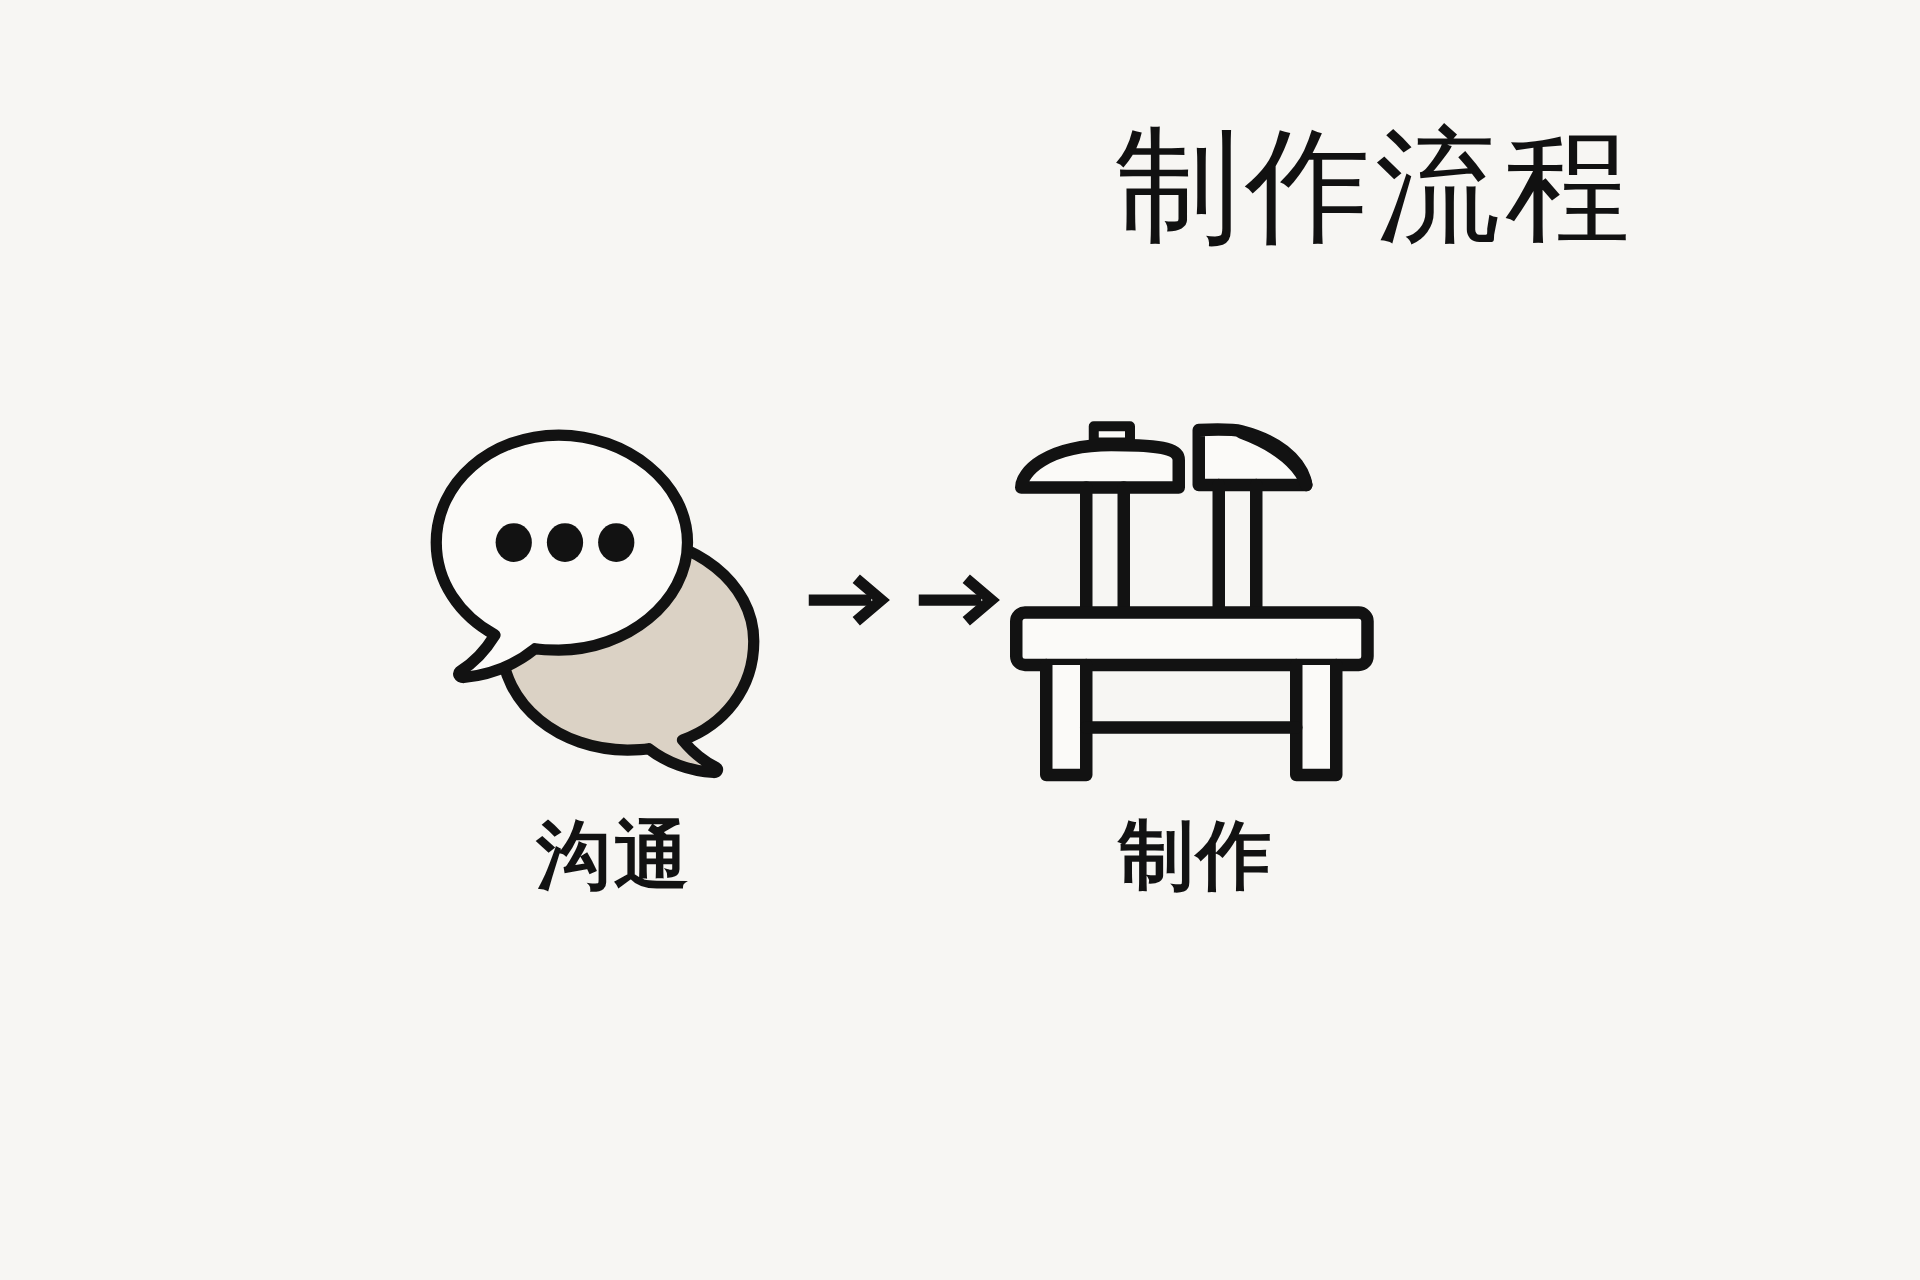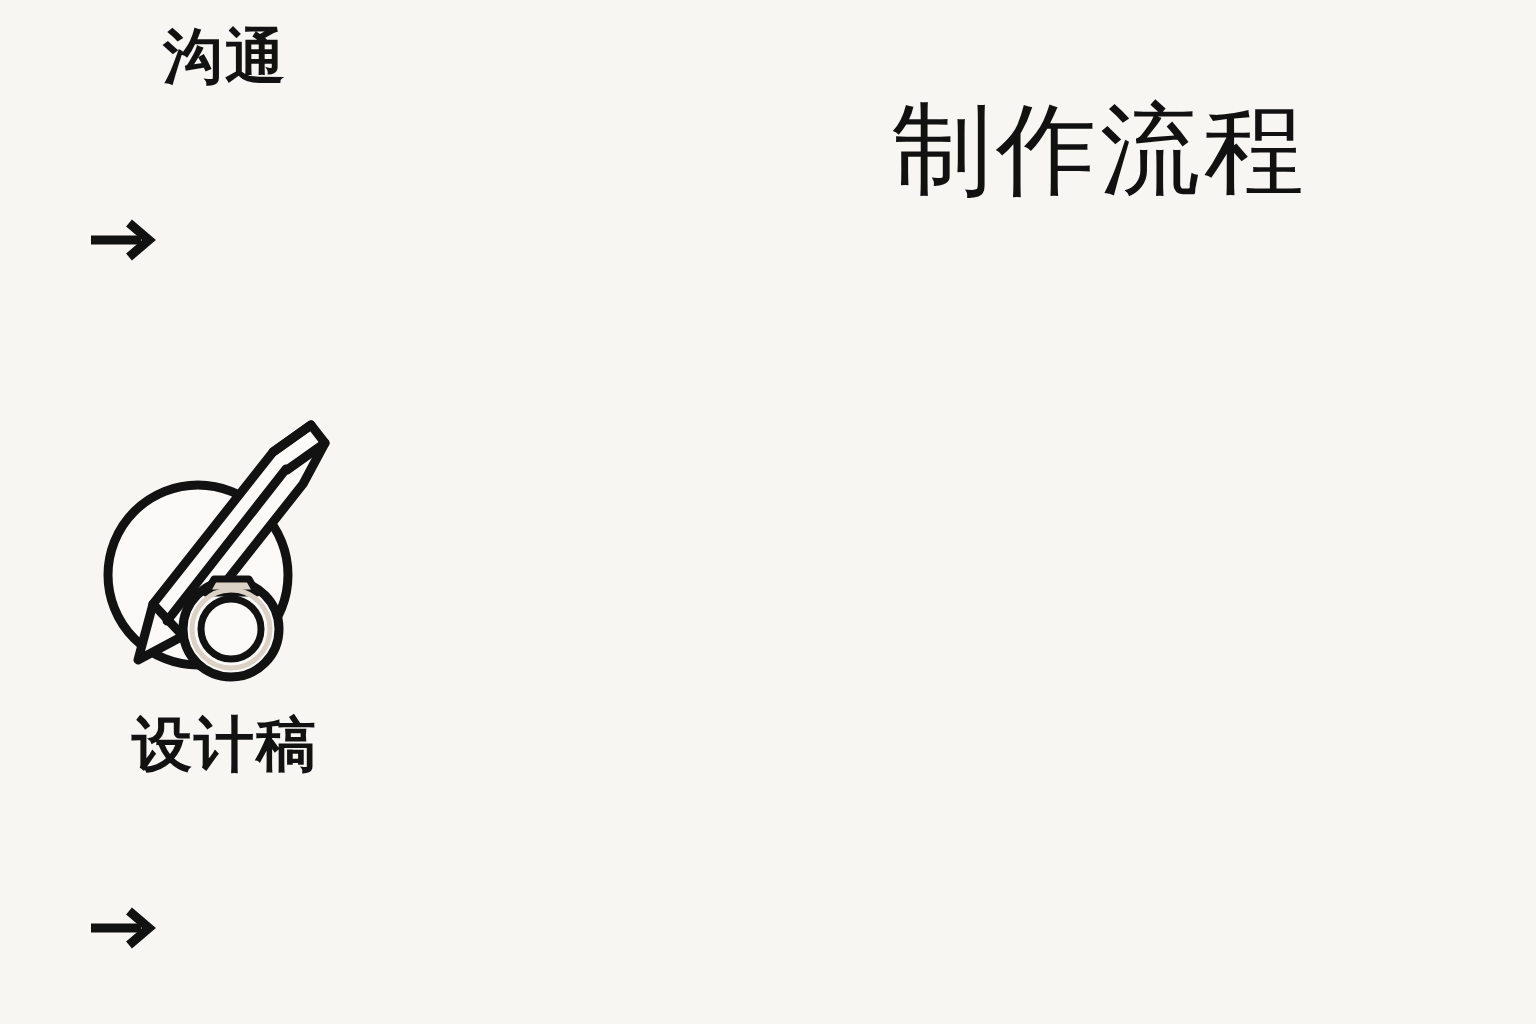--- a/index.html
+++ b/index.html
@@ -32,21 +32,21 @@
     letter-spacing: 4px;
     white-space: nowrap;
   }
   #flow {
     position: absolute;
     top: 330px;
     left: 80px;
     width: 1376px;
     height: 420px;
     display: flex;
-    flex-direction: column;
+    flex-direction: row;
     align-items: flex-start;
     justify-content: center;
   }
   .step {
     width: 290px;
     display: flex;
     flex-direction: column;
     align-items: center;
   }
   .step-icon {
@@ -119,53 +119,53 @@
       <div class="step-label">沟通</div>
     </div>
 
     <div class="arrow">
       <svg width="70" height="46" viewBox="0 0 70 46" fill="none" stroke="#121212" stroke-width="9" stroke-linecap="butt" stroke-linejoin="miter">
         <line x1="2" y1="23" x2="52" y2="23"></line>
         <polyline points="40,6 60,23 40,40"></polyline>
       </svg>
     </div>
 
-    <div class="step">
-      <div class="step-icon">
-        <svg width="300" height="300" viewBox="0 0 300 300" fill="none" stroke="#121212" stroke-width="9" stroke-linejoin="round" stroke-linecap="round">
-
-          <circle cx="123" cy="185" r="90" fill="#FBFAF8" stroke="#121212"></circle>
-
-          <path d="M63 270 L78 214 L198 62 L236 35 L250 53 L228 94 L108 246 Z" fill="#FBFAF8" stroke="#121212"></path>
-
-          <path d="M78 214 L108 246" stroke="#121212"></path>
-
-          <path d="M92 231 L211 79" stroke="#121212"></path>
-
-          <path d="M198 62 L236 35" stroke="#121212"></path>
-          <path d="M212 80 L250 53" stroke="#121212"></path>
-
-          <circle cx="156" cy="239" r="48" fill="#FBFAF8" stroke="#121212"></circle>
-          <circle cx="156" cy="239" r="30" fill="#FBFAF8" stroke="#121212" stroke-width="7"></circle>
-
-          <path d="M131 203 L139 189 L174 189 L182 203 Z" fill="#DBD2C5" stroke="#121212" stroke-width="7"></path>
-
-          <circle cx="156" cy="239" r="39" fill="none" stroke="#DBD2C5" stroke-width="5"></circle>
-        </svg>
-      </div>
-      <div class="step-label">设计稿</div>
-    </div>
 
     <div class="arrow">
       <svg width="70" height="46" viewBox="0 0 70 46" fill="none" stroke="#121212" stroke-width="9" stroke-linecap="butt" stroke-linejoin="miter">
         <line x1="2" y1="23" x2="52" y2="23"></line>
         <polyline points="40,6 60,23 40,40"></polyline>
       </svg>
     </div>
 
+    <div class="step">
+      <div class="step-icon">
+        <svg width="300" height="300" viewBox="0 0 300 300" fill="none" stroke="#121212" stroke-width="10" stroke-linejoin="round" stroke-linecap="round">
+
+          <path d="M68 11 L97 11 L97 24 L68 24 Z" fill="#FBFAF8" stroke="#121212" stroke-width="8"></path>
+
+          <path d="M10 60 C10 48 30 26 82 26 C128 26 136 30 136 38 L136 60 L10 60 Z" fill="#FBFAF8" stroke="#121212"></path>
+
+          <path d="M62 60 L62 160 M92 60 L92 160" stroke="#121212"></path>
+
+          <path d="M152 14 L152 58 L238 58 C238 58 236 28 186 15 C178 13 152 14 152 14 Z" fill="#FBFAF8" stroke="#121212"></path>
+          <path d="M238 58 C238 58 234 34 186 16" stroke="#121212"></path>
+
+          <path d="M168 58 L168 160 M198 58 L198 160" stroke="#121212"></path>
+
+          <rect x="6" y="160" width="281" height="42" rx="7" fill="#FBFAF8" stroke="#121212"></rect>
+
+          <path d="M30 202 L30 290 L62 290 L62 202" fill="#FBFAF8" stroke="#121212"></path>
+          <path d="M230 202 L230 290 L262 290 L262 202" fill="#FBFAF8" stroke="#121212"></path>
+
+          <path d="M62 252 L230 252" stroke="#121212" stroke-width="10"></path>
+        </svg>
+      </div>
+      <div class="step-label">制作</div>
+    </div>
 
     <div class="arrow arrow-hidden" style="visibility:hidden">
       <svg width="70" height="46" viewBox="0 0 70 46" fill="none" stroke="#121212" stroke-width="9">
         <line x1="2" y1="23" x2="52" y2="23"></line>
         <polyline points="40,6 60,23 40,40"></polyline>
       </svg>
     </div>
 
 
   </div>

